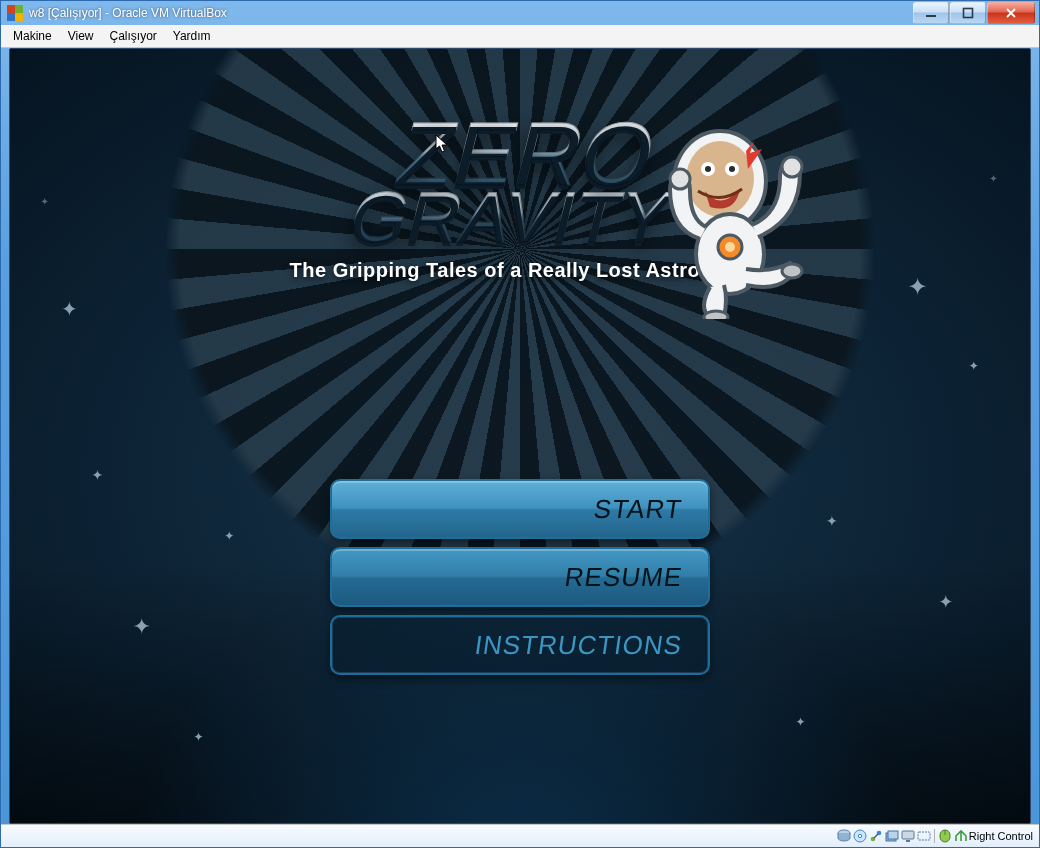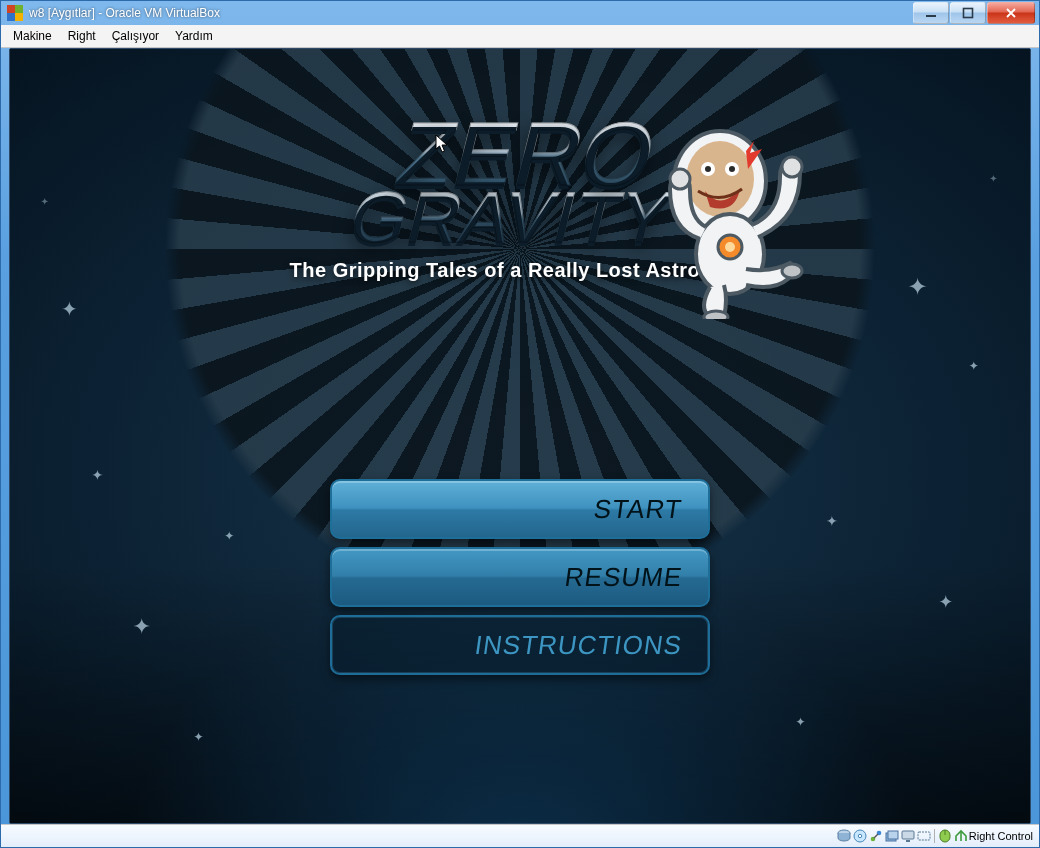--- a/index.html
+++ b/index.html
@@ -212,21 +212,21 @@
 
   <div class="titlebar">
     <span class="app-icon">
       <svg viewBox="0 0 16 16" width="16" height="16">
         <rect x="0" y="0" width="8" height="8" fill="#d04423"></rect>
         <rect x="8" y="0" width="8" height="8" fill="#6fb02c"></rect>
         <rect x="0" y="8" width="8" height="8" fill="#2e72c9"></rect>
         <rect x="8" y="8" width="8" height="8" fill="#f3b200"></rect>
       </svg>
     </span>
-    <span class="title">w8 [Aygıtlar] - Oracle VM VirtualBox</span>
+    <span class="title">w8 [Çalışıyor] - Oracle VM VirtualBox</span>
     <div class="window-controls">
       <div class="win-btn">
         <svg width="12" height="12">
             <rect x="1" y="8" width="10" height="2" fill="currentColor"></rect>
           </svg>
       </div>
       <div class="win-btn">
         <svg width="12" height="12">
             <rect x="1.5" y="1.5" width="9" height="9" fill="none" stroke="currentColor" stroke-width="1.6"></rect>
           </svg>
@@ -234,21 +234,21 @@
       <div class="win-btn close">
         <svg width="12" height="12">
             <path d="M2 2 L10 10 M10 2 L2 10" stroke="#fff" stroke-width="1.8"></path>
           </svg>
       </div>
     </div>
   </div>
 
   <div class="menubar">
     <div class="menu-item">Makine</div>
-    <div class="menu-item">Right</div>
+    <div class="menu-item">View</div>
     <div class="menu-item">Çalışıyor</div>
     <div class="menu-item">Yardım</div>
   </div>
 
   <div class="client">
     <div class="space-bg"></div>
     <div class="sunburst"></div>
 
     <span class="star s1"></span>
     <span class="star s2"></span>

